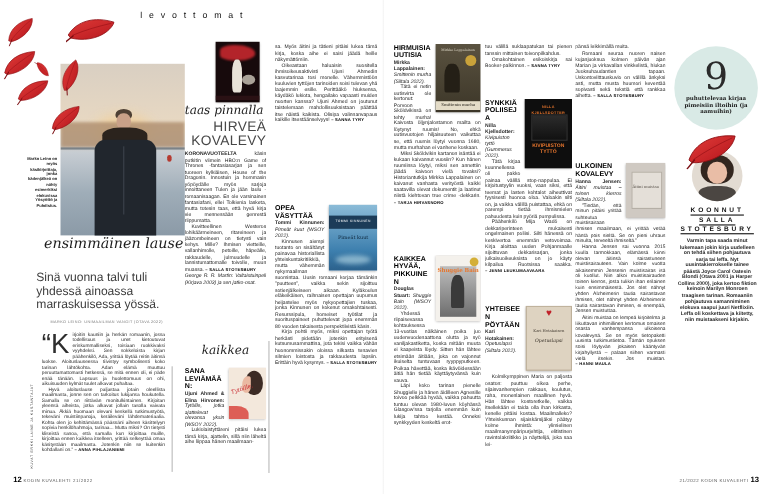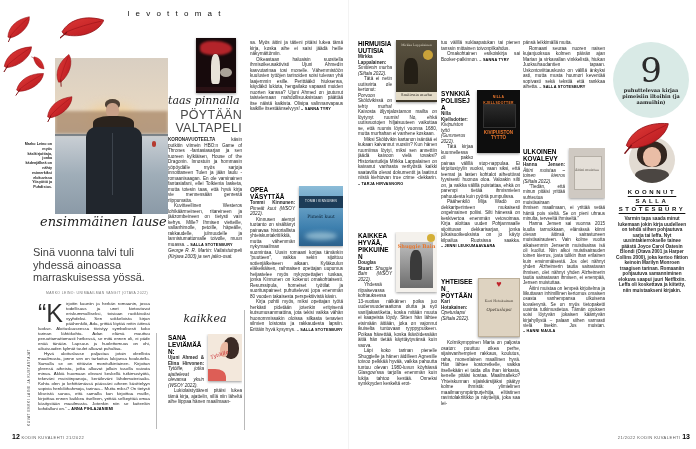--- a/index.html
+++ b/index.html
@@ -115,21 +115,21 @@
   <div class="abs rule" style="left:156px;top:333px;height:96px"></div>
   <div class="abs rule" style="left:244px;top:310px;height:120px"></div>
 
   <div class="coverabs" style="left:196px;top:38px;width:40px;height:55px;background:#170a0c">
     <div style="position:absolute;left:4px;top:3px;width:32px;height:14px;background:#b3242a;border-radius:40% 60% 50% 40%;filter:blur(1px)"></div>
     <div style="position:absolute;left:15px;top:16px;width:9px;height:30px;background:#e8e2d8;border-radius:40% 40% 20% 20%"></div>
     <div style="position:absolute;left:24px;top:30px;width:12px;height:9px;background:#cfc8bc;border-radius:50%;opacity:.8"></div>
     <div style="position:absolute;left:0;bottom:2px;width:100%;height:4px;background:#2a1114"></div>
   </div>
   <div class="abs script" style="left:168px;top:94px;width:74px;text-align:left;font-size:11px">taas pinnalla</div>
-  <div class="abs" style="left:160px;top:109px;width:82px;text-align:right;font-size:12.5px;line-height:12.5px;color:#474747;letter-spacing:.3px">PÖYTÄÄN VALTAPELI</div>
+  <div class="abs" style="left:160px;top:109px;width:82px;text-align:right;font-size:12.5px;line-height:12.5px;color:#474747;letter-spacing:.3px">HIRVEÄ KOVALEVY</div>
   <div class="abs bodytxt" style="left:168px;top:137px;width:74px;height:172px;overflow:hidden">
     <p><span class="rvauthor">KORONAVUOTEELTA</span>
        <span>käsin putkitin viimein HBO:n Game of Thrones -fantasiasarjan ja sen tuoreen kylkiäisen, House of the Dragonin. Innostuin ja hommasin yöpöydälle myös sarjoja innoittaneen Tulen ja jään laulu -romaanisaagan. En ole varsinainen fantasiafani, ellei Tolkienia lasketa, mutta totesin taas, että hyvä kirja vie mennessään genrestä riippumatta.</span></p>
     <p class="ind"><span>Kuvitteellinen Westeros lohikäärmeineen, ritareineen ja jääzombeineen on tietysti vain kehys. Mille? Ihmisen vietteille, vallanhimolle, petoille, häpeälle, rakkaudelle, julmuudelle ja lannistumattomalle toivolle, muun muassa.</span>
        <span class="signoff">– SALLA STOTESBURY</span></p>
     <p class="rvtitle">George R. R. Martin: Valtaistuinpeli (Kirjava 2003) ja sen jatko-osat.</p>
   </div>
   <div class="abs script" style="left:168px;top:312px;width:74px;text-align:center;font-size:11px">kaikkea</div>
 
   <div class="abs bodytxt" style="left:168px;top:334px;width:74px;height:112px;overflow:hidden">

